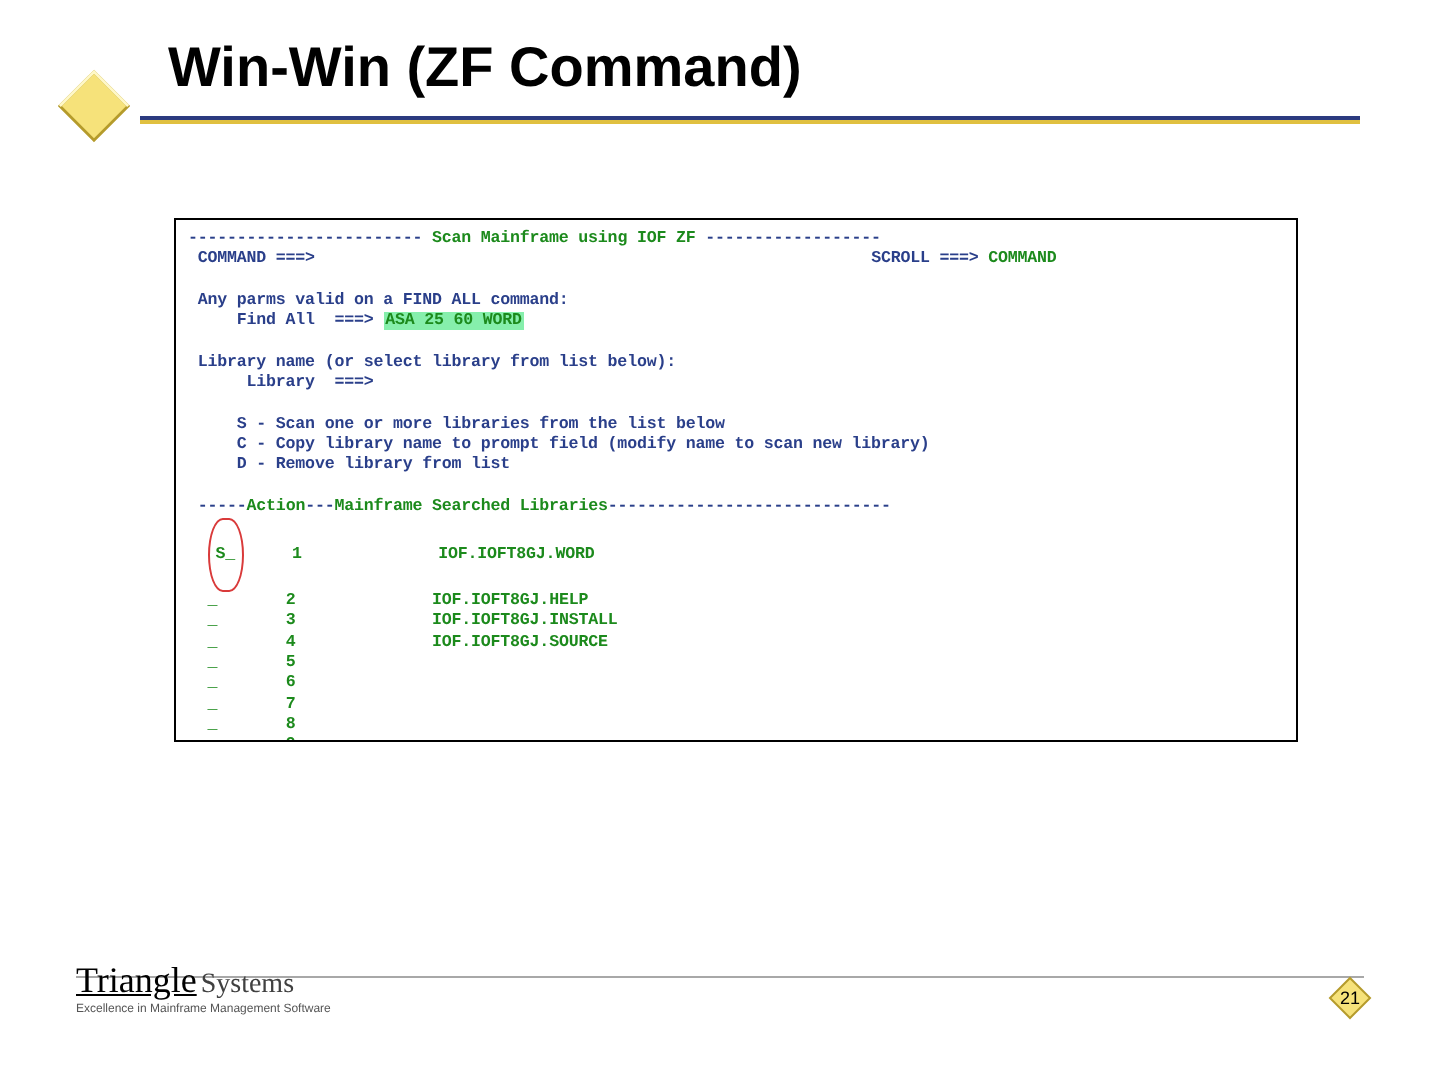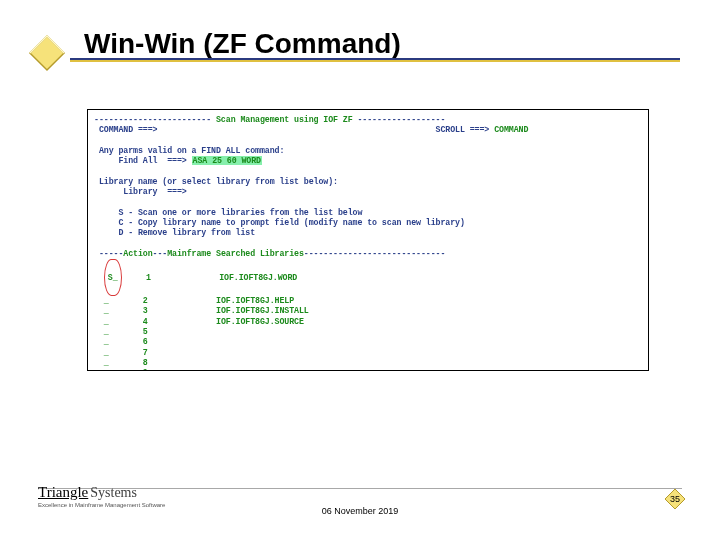--- a/index.html
+++ b/index.html
@@ -15,21 +15,21 @@
     width: 720px;
     height: 540px;
     position: relative;
   }
   .title-area {
     position: absolute;
     top: 20px;
     left: 28px;
     right: 40px;
     display: flex;
-    align-items: flex-end;
+    align-items: flex-start;
   }
   .diamond-icon {
     width: 38px;
     height: 38px;
     flex: 0 0 38px;
     position: relative;
     margin-right: 8px;
     top: 14px;
   }
   .diamond-icon svg { display: block; }
@@ -93,21 +93,21 @@
   .logo {
     position: absolute;
     left: 38px;
     bottom: 14px;
     font-size: 12px;
   }
   .logo .tri {
     text-decoration: underline;
     font-weight: normal;
     font-family: Georgia, serif;
-    font-size: 15px;
+    font-size: 18px;
     color: #000;
   }
   .logo .sys {
     font-family: Georgia, serif;
     font-size: 14px;
     color: #404040;
     margin-left: 2px;
   }
   .logo .tag {
     display: block;
@@ -150,21 +150,21 @@
     <div class="diamond-icon">
       <svg viewBox="0 0 40 40">
         <polygon points="20,2 38,20 20,38 2,20" fill="#f6e27a" stroke="#b59b2b" stroke-width="1.5"></polygon>
         <polyline points="2,20 20,2 38,20" fill="none" stroke="#fff8c7" stroke-width="1.5"></polyline>
       </svg>
     </div>
     <h1 class="title-text">Win-Win (ZF Command)</h1>
   </div>
   <div class="title-rule"></div>
 
-  <div class="term-frame"><span>------------------------</span><span class="green"> Scan Management using IOF ZF </span><span>------------------</span>
+  <div class="term-frame"><span>------------------------</span><span class="green"> Scan Mainframe using IOF ZF </span><span>------------------</span>
  <span>COMMAND ===&gt;</span>                                                         <span>SCROLL ===&gt;</span> <span class="green">COMMAND</span>
 
  <span>Any parms valid on a FIND ALL command:</span>
      <span>Find All  ===&gt;</span> <span class="hl">ASA 25 60 WORD</span>
 
  <span>Library name (or select library from list below):</span>
       <span>Library  ===&gt;</span>
 
      <span>S - Scan one or more libraries from the list below</span>
      <span>C - Copy library name to prompt field (modify name to scan new library)</span>
@@ -181,22 +181,21 @@
   <span class="green">_</span>       <span class="green">8</span>              <span class="green"></span>
   <span class="green">_</span>       <span class="green">9</span>              <span class="green"></span>
   <span class="green">_</span>      <span class="green">10</span>              <span class="green"></span></div>
 
   <div class="footer">
     <div class="footer-rule"></div>
     <div class="logo">
       <span class="tri">Triangle</span><span class="sys">Systems</span>
       <span class="tag">Excellence in Mainframe Management Software</span>
     </div>
-    <div class="date">06 November 2019</div>
     <div class="pagenum">
       <svg viewBox="0 0 22 22">
         <polygon points="11,1 21,11 11,21 1,11" fill="#f6e27a" stroke="#b59b2b" stroke-width="1"></polygon>
       </svg>
-      <div class="n">35</div>
+      <div class="n">21</div>
     </div>
   </div>
 
 </div>
 
 </body></html>

